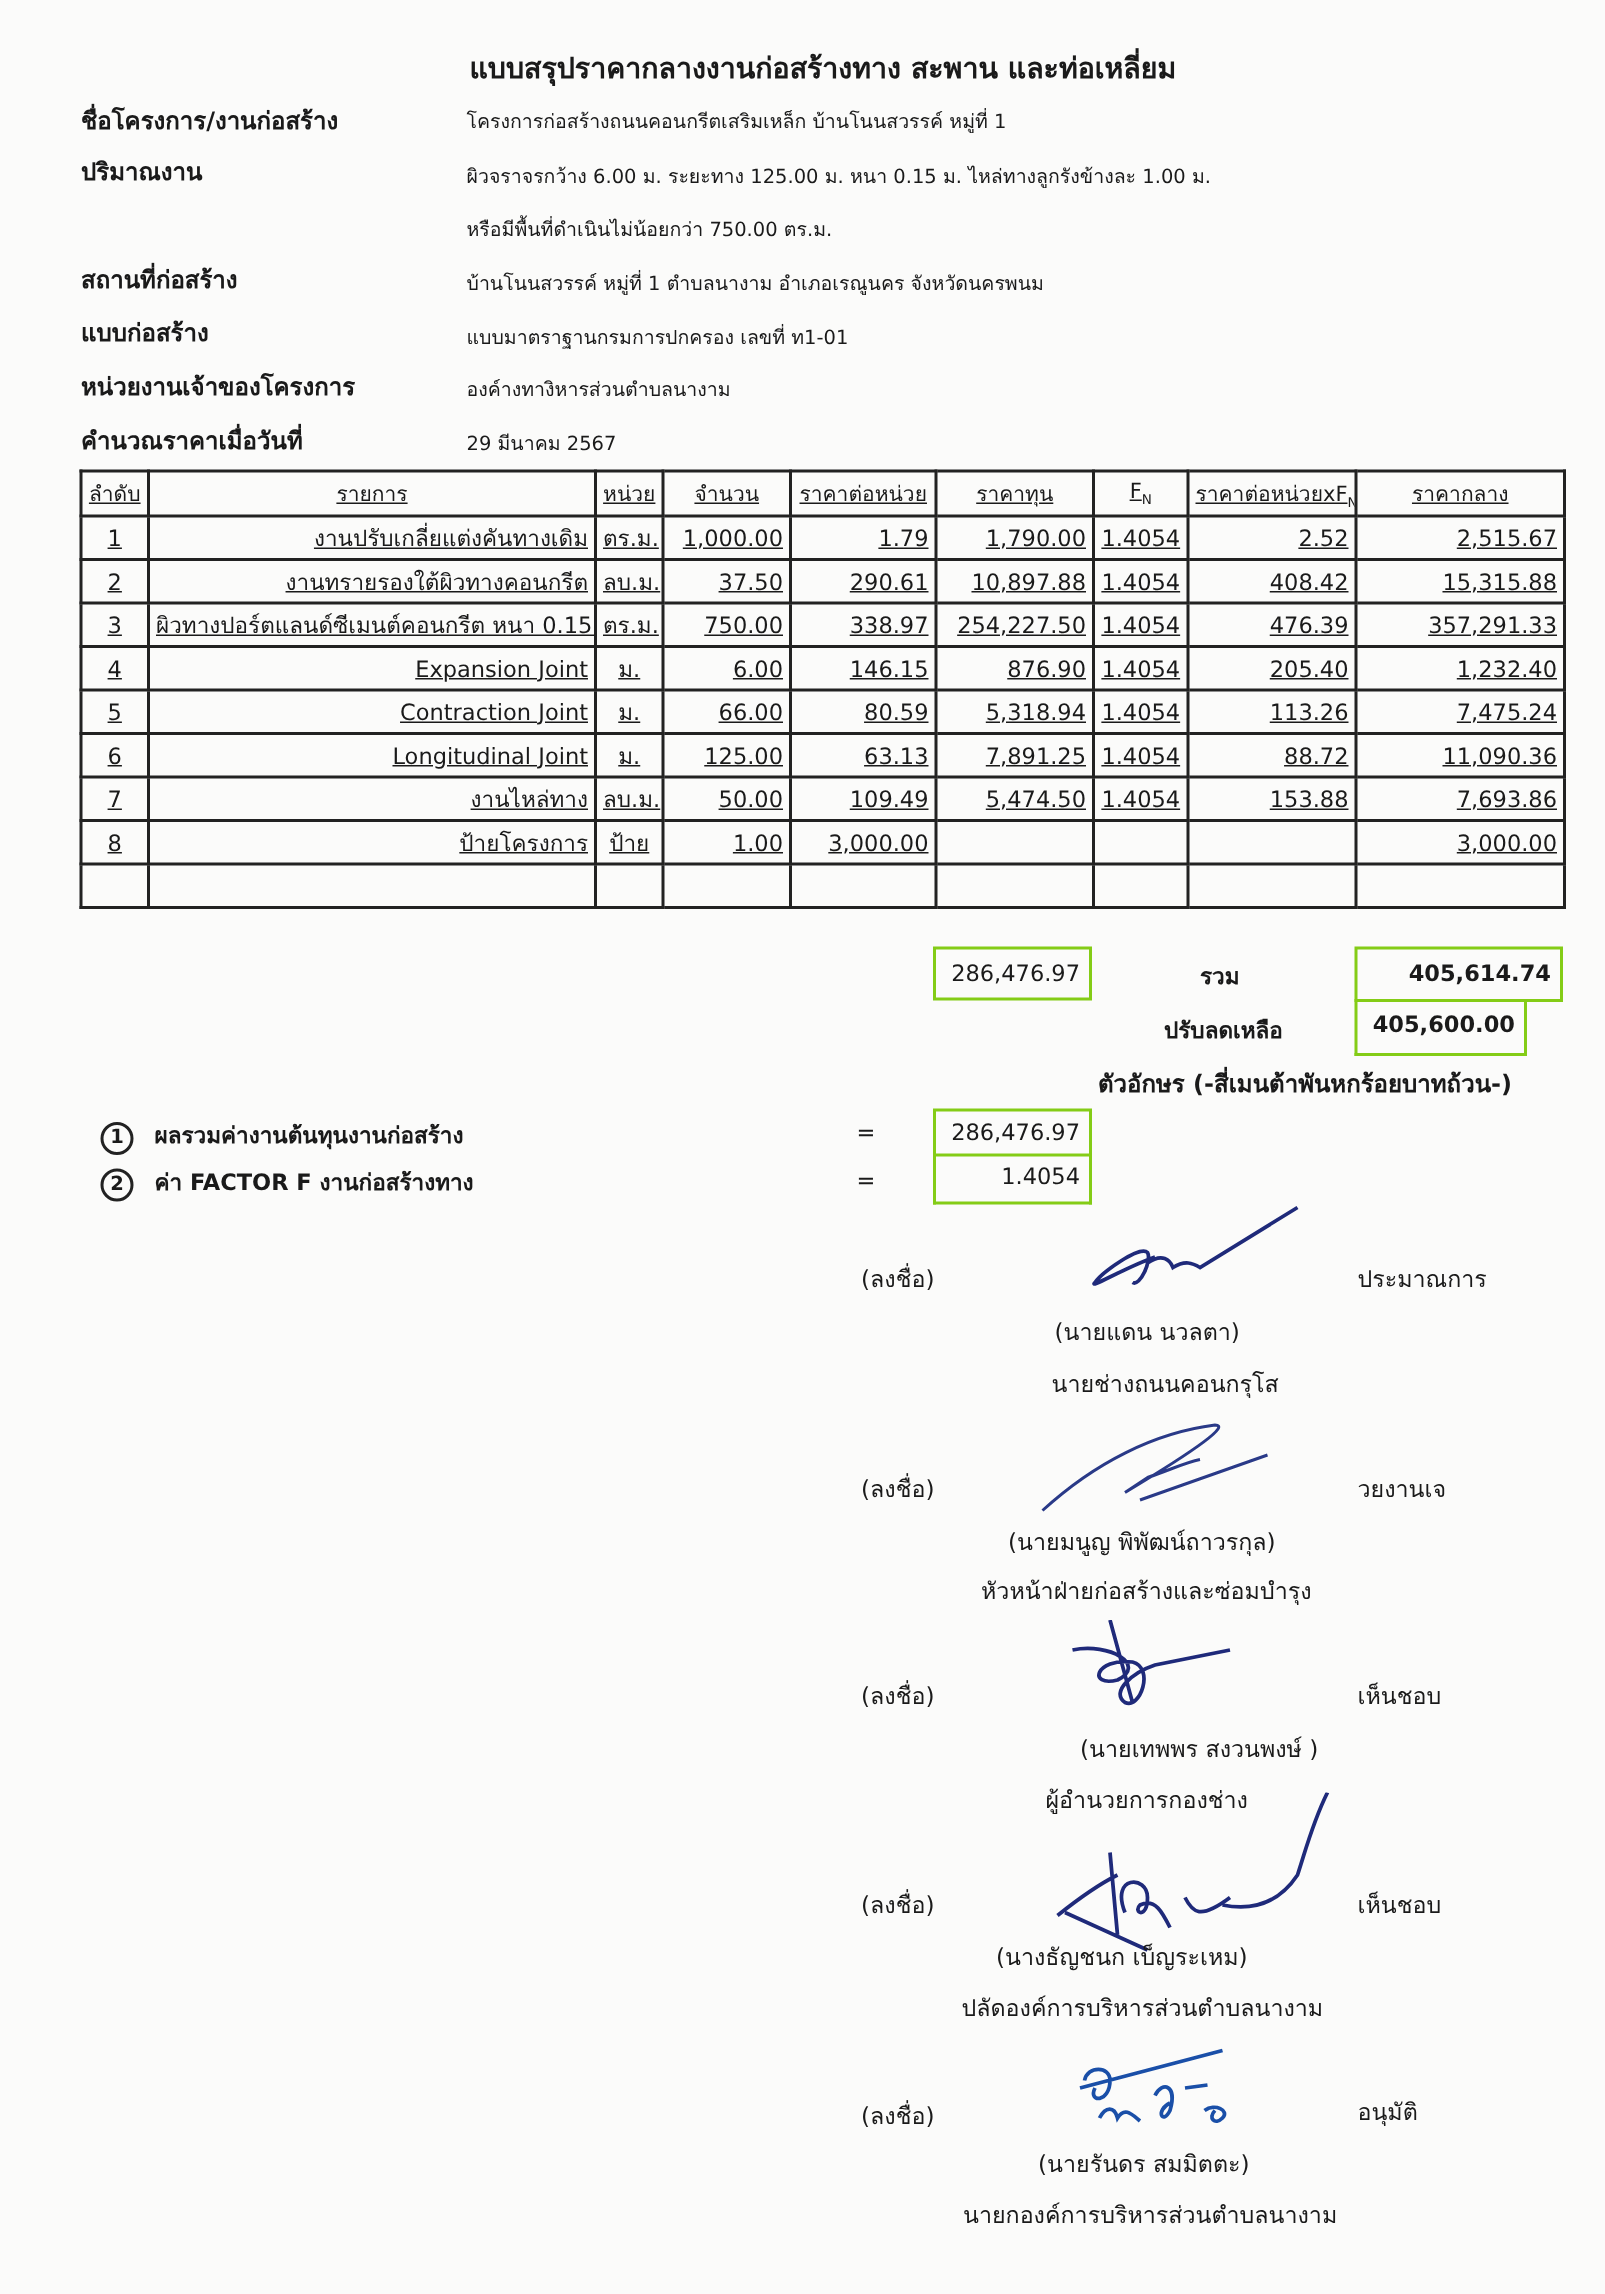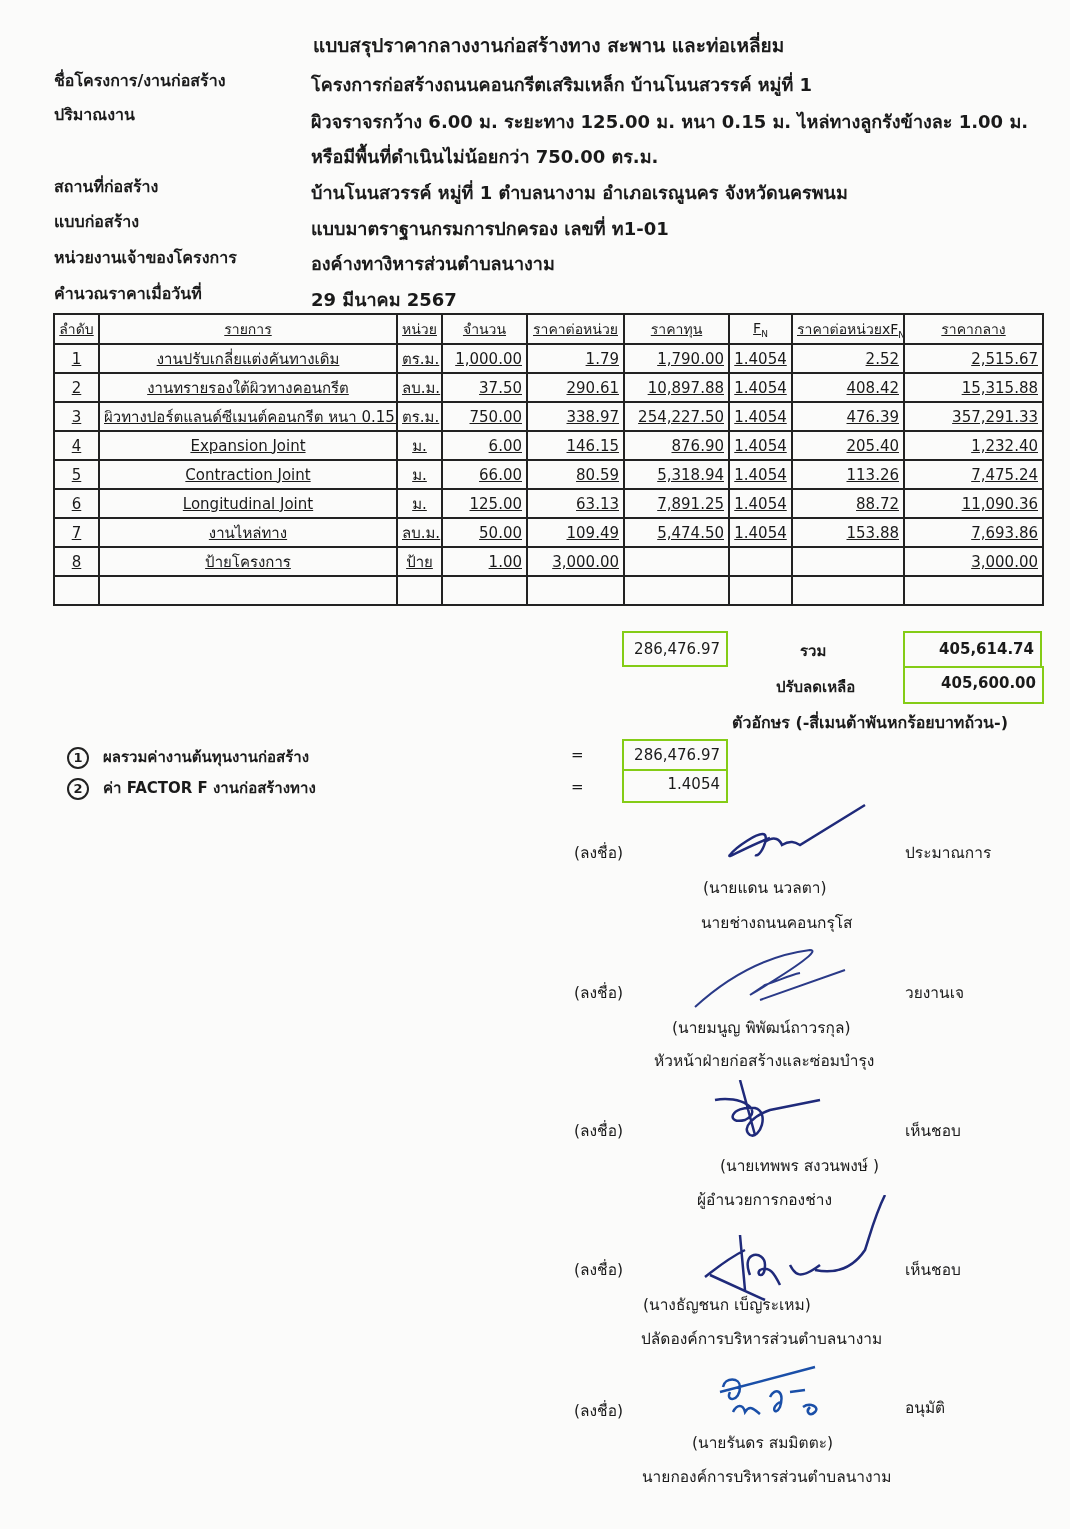--- a/index.html
+++ b/index.html
@@ -5,33 +5,33 @@
   html, body { margin: 0; padding: 0; }
   body {
     width: 1070px; height: 1529px; position: relative; overflow: hidden;
     background: #fbfbfa;
     font-family: "DejaVu Sans", "Liberation Sans", sans-serif;
     color: #1a1a1a;
   }
   .abs { position: absolute; }
   .title { left: 313px; top: 30px; font-size: 19px; font-weight: bold; white-space: nowrap; }
   .info-label { left: 54px; font-size: 16px; font-weight: bold; white-space: nowrap; }
-  .info-value { left: 311px; font-size: 18px; white-space: nowrap; font-weight: bold; }
+  .info-value { left: 311px; font-size: 13px; white-space: nowrap; }
 
   table.main {
     position: absolute; left: 53px; top: 313px; width: 989px;
     border-collapse: collapse; font-size: 15px; table-layout: fixed; text-decoration: underline;
   }
   table.main th, table.main td {
     border: 2px solid #222; height: 27px; padding: 0 4px; white-space: nowrap; overflow: hidden;
   }
   table.main th { font-weight: normal; font-size: 14px; text-align: center; height: 28px; }
   td.c { text-align: center; }
   td.r { text-align: right; }
-  td.l { text-align: center; }
+  td.l { text-align: right; }
   sub { font-size: 9px; }
 
   .box { border: 2px solid #84cc16; font-size: 15px; text-align: right; padding: 0 6px; box-sizing: border-box; line-height: 30px; white-space: nowrap; }
   .bold { font-weight: bold; }
 
   .sig-text { font-size: 15.5px; white-space: nowrap; }
   .sig svg { position: absolute; }
   .item-num {
     display: inline-block; width: 18px; height: 18px; border: 2px solid #222; border-radius: 50%;
     text-align: center; line-height: 18px; font-size: 13px; font-weight: bold; margin-right: 14px;
@@ -181,21 +181,21 @@
         <td class="r"></td>
         <td class="r"></td>
       </tr>
     </tbody>
 </table>
 
 <div class="abs box" style="left:622px; top:631px; width:106px; height:36px; line-height:32px;">286,476.97</div>
 <div class="abs bold" style="left:800px; top:639px; font-size:15px;">รวม</div>
 <div class="abs box bold" style="left:903px; top:631px; width:139px; height:37px; line-height:33px;">405,614.74</div>
 <div class="abs bold" style="left:776px; top:675px; font-size:15px;">ปรับลดเหลือ</div>
-<div class="abs box bold" style="left:903px; top:666px; width:141px; height:38px; line-height:34px; border-top:none;">405,600.00</div>
+<div class="abs box bold" style="left:903px; top:666px; width:115px; height:38px; line-height:34px; border-top:none;">405,600.00</div>
 <div class="abs bold" style="left:732px; top:710px; font-size:16px;">ตัวอักษร (-สี่เมนต้าพันหกร้อยบาทถ้วน-)</div>
 
 <div class="abs bold" style="left:67px; top:745px; font-size:15px;">
   <span class="item-num">1</span><span>ผลรวมค่างานต้นทุนงานก่อสร้าง</span>
 </div>
 <div class="abs" style="left:571px; top:746px; font-size:15px;">=</div>
 <div class="abs box" style="left:622px; top:739px; width:106px; height:32px; line-height:28px;">286,476.97</div>
 <div class="abs bold" style="left:67px; top:776px; font-size:15px;">
   <span class="item-num">2</span><span>ค่า FACTOR    F งานก่อสร้างทาง</span>
 </div>
@@ -231,21 +231,21 @@
   <div class="abs sig-text" style="left:682px; top:1153px;margin-left:38px;">(นายเทพพร  สงวนพงษ์ )</div>
   <div class="abs sig-text" style="left:697px; top:1187px;">ผู้อำนวยการกองช่าง</div>
 </div>
 
 <div class="sig">
   <div class="abs sig-text" style="left:574px; top:1257px;">(ลงชื่อ)</div>
   <svg style="left:700px; top:1195px;" width="190" height="110" viewBox="0 0 190 110">
     <path d="M5 82 C20 70 35 60 45 55 M40 40 L45 95 M50 80 C40 55 65 55 65 70 C65 85 55 80 60 75 C70 70 75 80 80 90 M90 70 C95 80 100 85 120 70 M115 75 C140 80 155 70 165 55 C170 40 175 20 185 0 M10 80 L65 105" fill="none" stroke="#1f2a7a" stroke-width="2.5"></path>
   </svg>
   <div class="abs sig-text" style="left:905px; top:1257px;">เห็นชอบ</div>
-  <div class="abs sig-text" style="left:643px; top:1292px;text-align:center;">(นางธัญชนก  เบ็ญระเหม)</div>
+  <div class="abs sig-text" style="left:664px; top:1292px;text-align:center;">(นางธัญชนก  เบ็ญระเหม)</div>
   <div class="abs sig-text" style="left:641px; top:1326px;">ปลัดองค์การบริหารส่วนตำบลนางาม</div>
 </div>
 
 <div class="sig">
   <div class="abs sig-text" style="left:574px; top:1398px;">(ลงชื่อ)</div>
   <svg style="left:715px; top:1362px;" width="110" height="60" viewBox="0 0 110 60">
     <path d="M8 25 C10 15 25 15 25 25 C25 40 10 40 15 30 M18 50 C22 42 28 42 30 50 C35 42 40 48 45 52 M5 30 L100 5 M55 35 C60 25 70 28 65 45 C60 55 55 45 65 40 M75 30 L90 28 M88 45 C95 40 105 45 100 50 C95 55 90 50 95 45" fill="none" stroke="#1a4fa8" stroke-width="2.5"></path>
   </svg>
   <div class="abs sig-text" style="left:905px; top:1395px;">อนุมัติ</div>
   <div class="abs sig-text" style="left:692px; top:1430px;">(นายรันดร  สมมิตตะ)</div>

